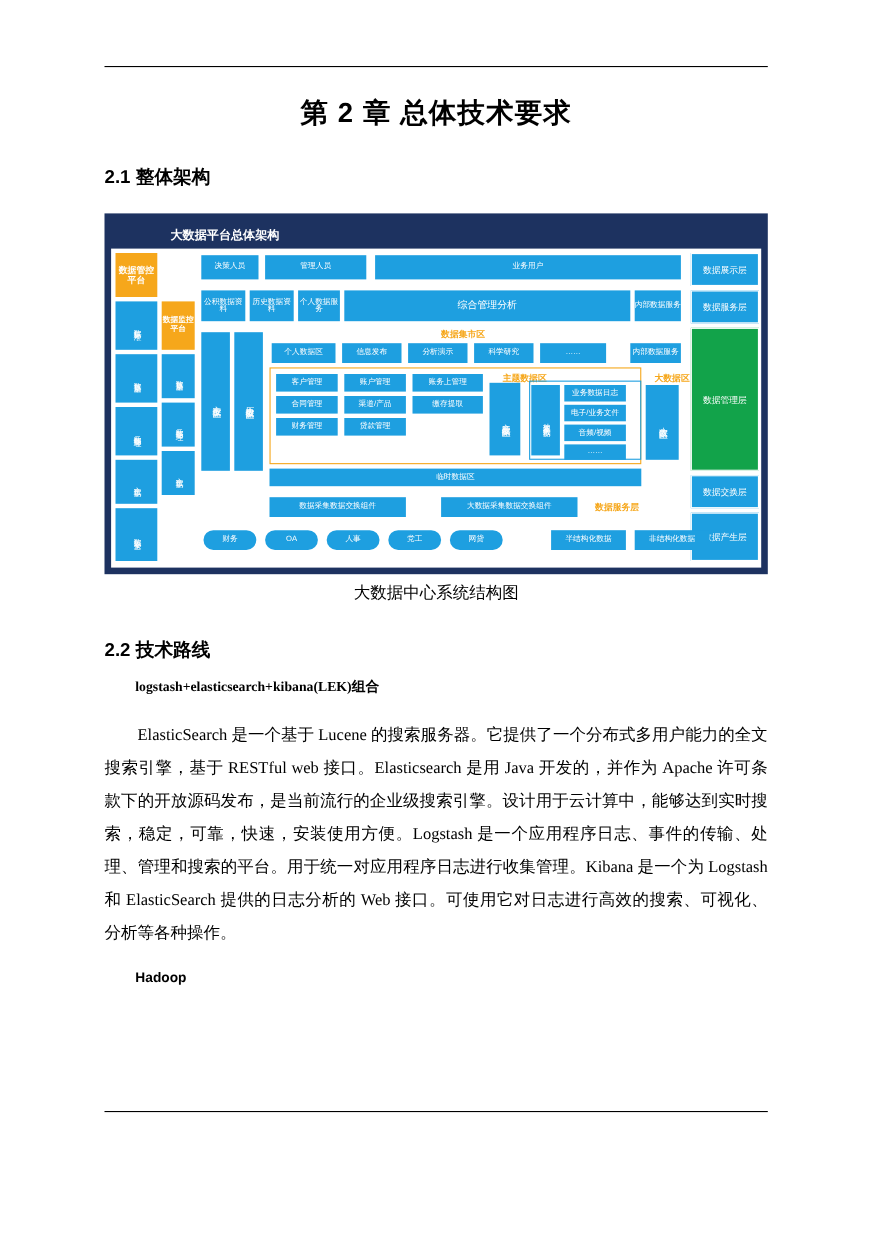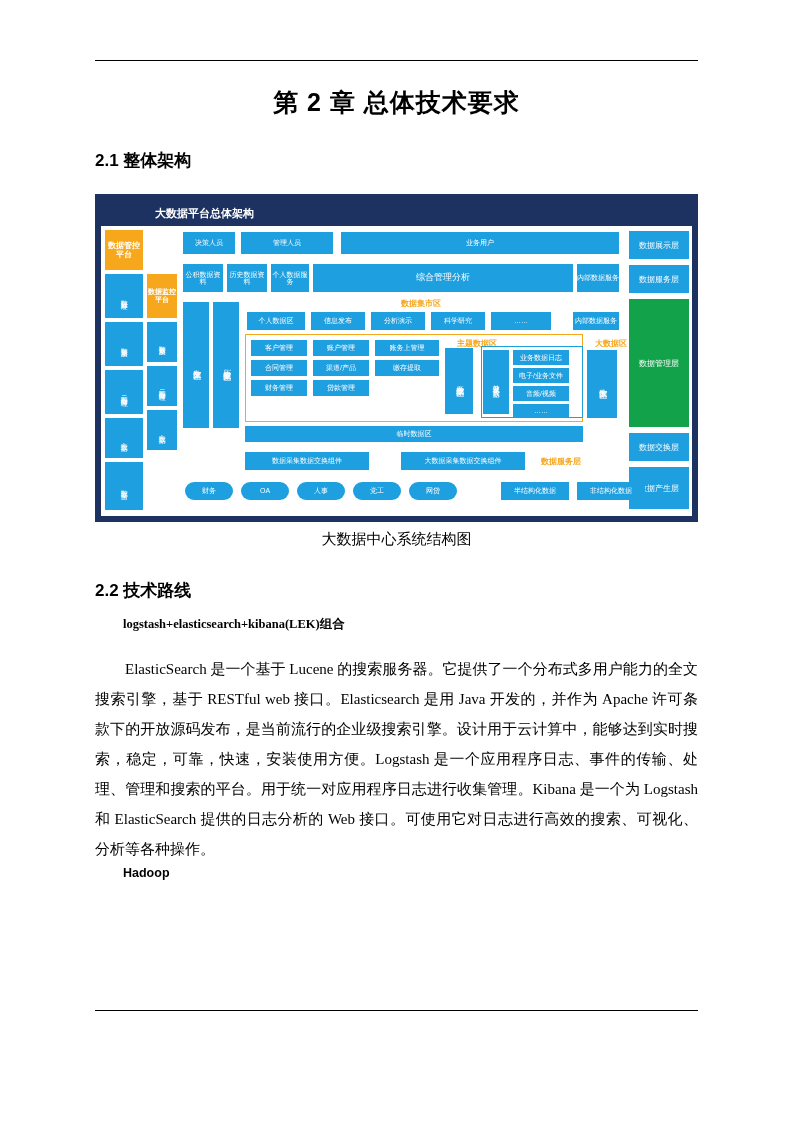--- a/index.html
+++ b/index.html
@@ -6,21 +6,21 @@
   body{width:793px;height:1122px;background:#ffffff;font-family:"Liberation Serif",serif;color:#000;}
   .page{position:relative;width:793px;height:1122px;box-sizing:border-box;padding:0 95px;}
   .rule-top{position:absolute;left:95px;top:60px;width:603px;height:0;border-top:1px solid #000;}
   .rule-bottom{position:absolute;left:95px;top:1010px;width:603px;height:0;border-top:1px solid #000;}
   h1.chapter{font-family:"Liberation Sans",sans-serif;font-weight:bold;font-size:25px;text-align:center;margin:0;padding-top:86px;letter-spacing:1px;}
   h2.section{font-family:"Liberation Sans",sans-serif;font-weight:bold;font-size:17px;margin:30px 0 0 0;}
   .sec2{margin-top:28px;}
   .caption{text-align:center;font-size:15px;margin-top:8px;font-family:"Liberation Serif",serif;}
   .subhead{font-family:Liberation Serif, serif;font-weight:bold;font-size:12.5px;margin:14px 0 0 28px;}
   p.body{font-size:15px;line-height:30px;margin:21px 0 0 0;text-align:justify;text-indent:30px;}
-  .hadoop{font-family:"Liberation Sans",sans-serif;font-weight:bold;font-size:12.5px;margin:2px 0 0 28px;}
+  .hadoop{font-family:"Liberation Sans",sans-serif;font-weight:bold;font-size:12.5px;margin:18px 0 0 28px;}
 
   
   .diagram{position:relative;width:603px;height:328px;margin:22px 0 0 0;background:#1d3260;box-sizing:border-box;padding:6px;}
   .diagram *{box-sizing:border-box;}
   .dg-title{position:absolute;left:26px;top:12px;color:#fff;font-family:"Liberation Sans",sans-serif;font-weight:bold;font-size:11px;margin-left:34px;}
   .inner{position:absolute;left:6px;top:32px;width:591px;height:290px;background:#ffffff;}
 
   .blue{background:#1e9fe0;color:#fff;}
   .lbl{font-family:"Liberation Sans",sans-serif;font-size:7px;line-height:1.05;text-align:center;display:flex;align-items:center;justify-content:center;color:#fff;}
   .vert{writing-mode:vertical-rl;text-orientation:upright;letter-spacing:1px;}

